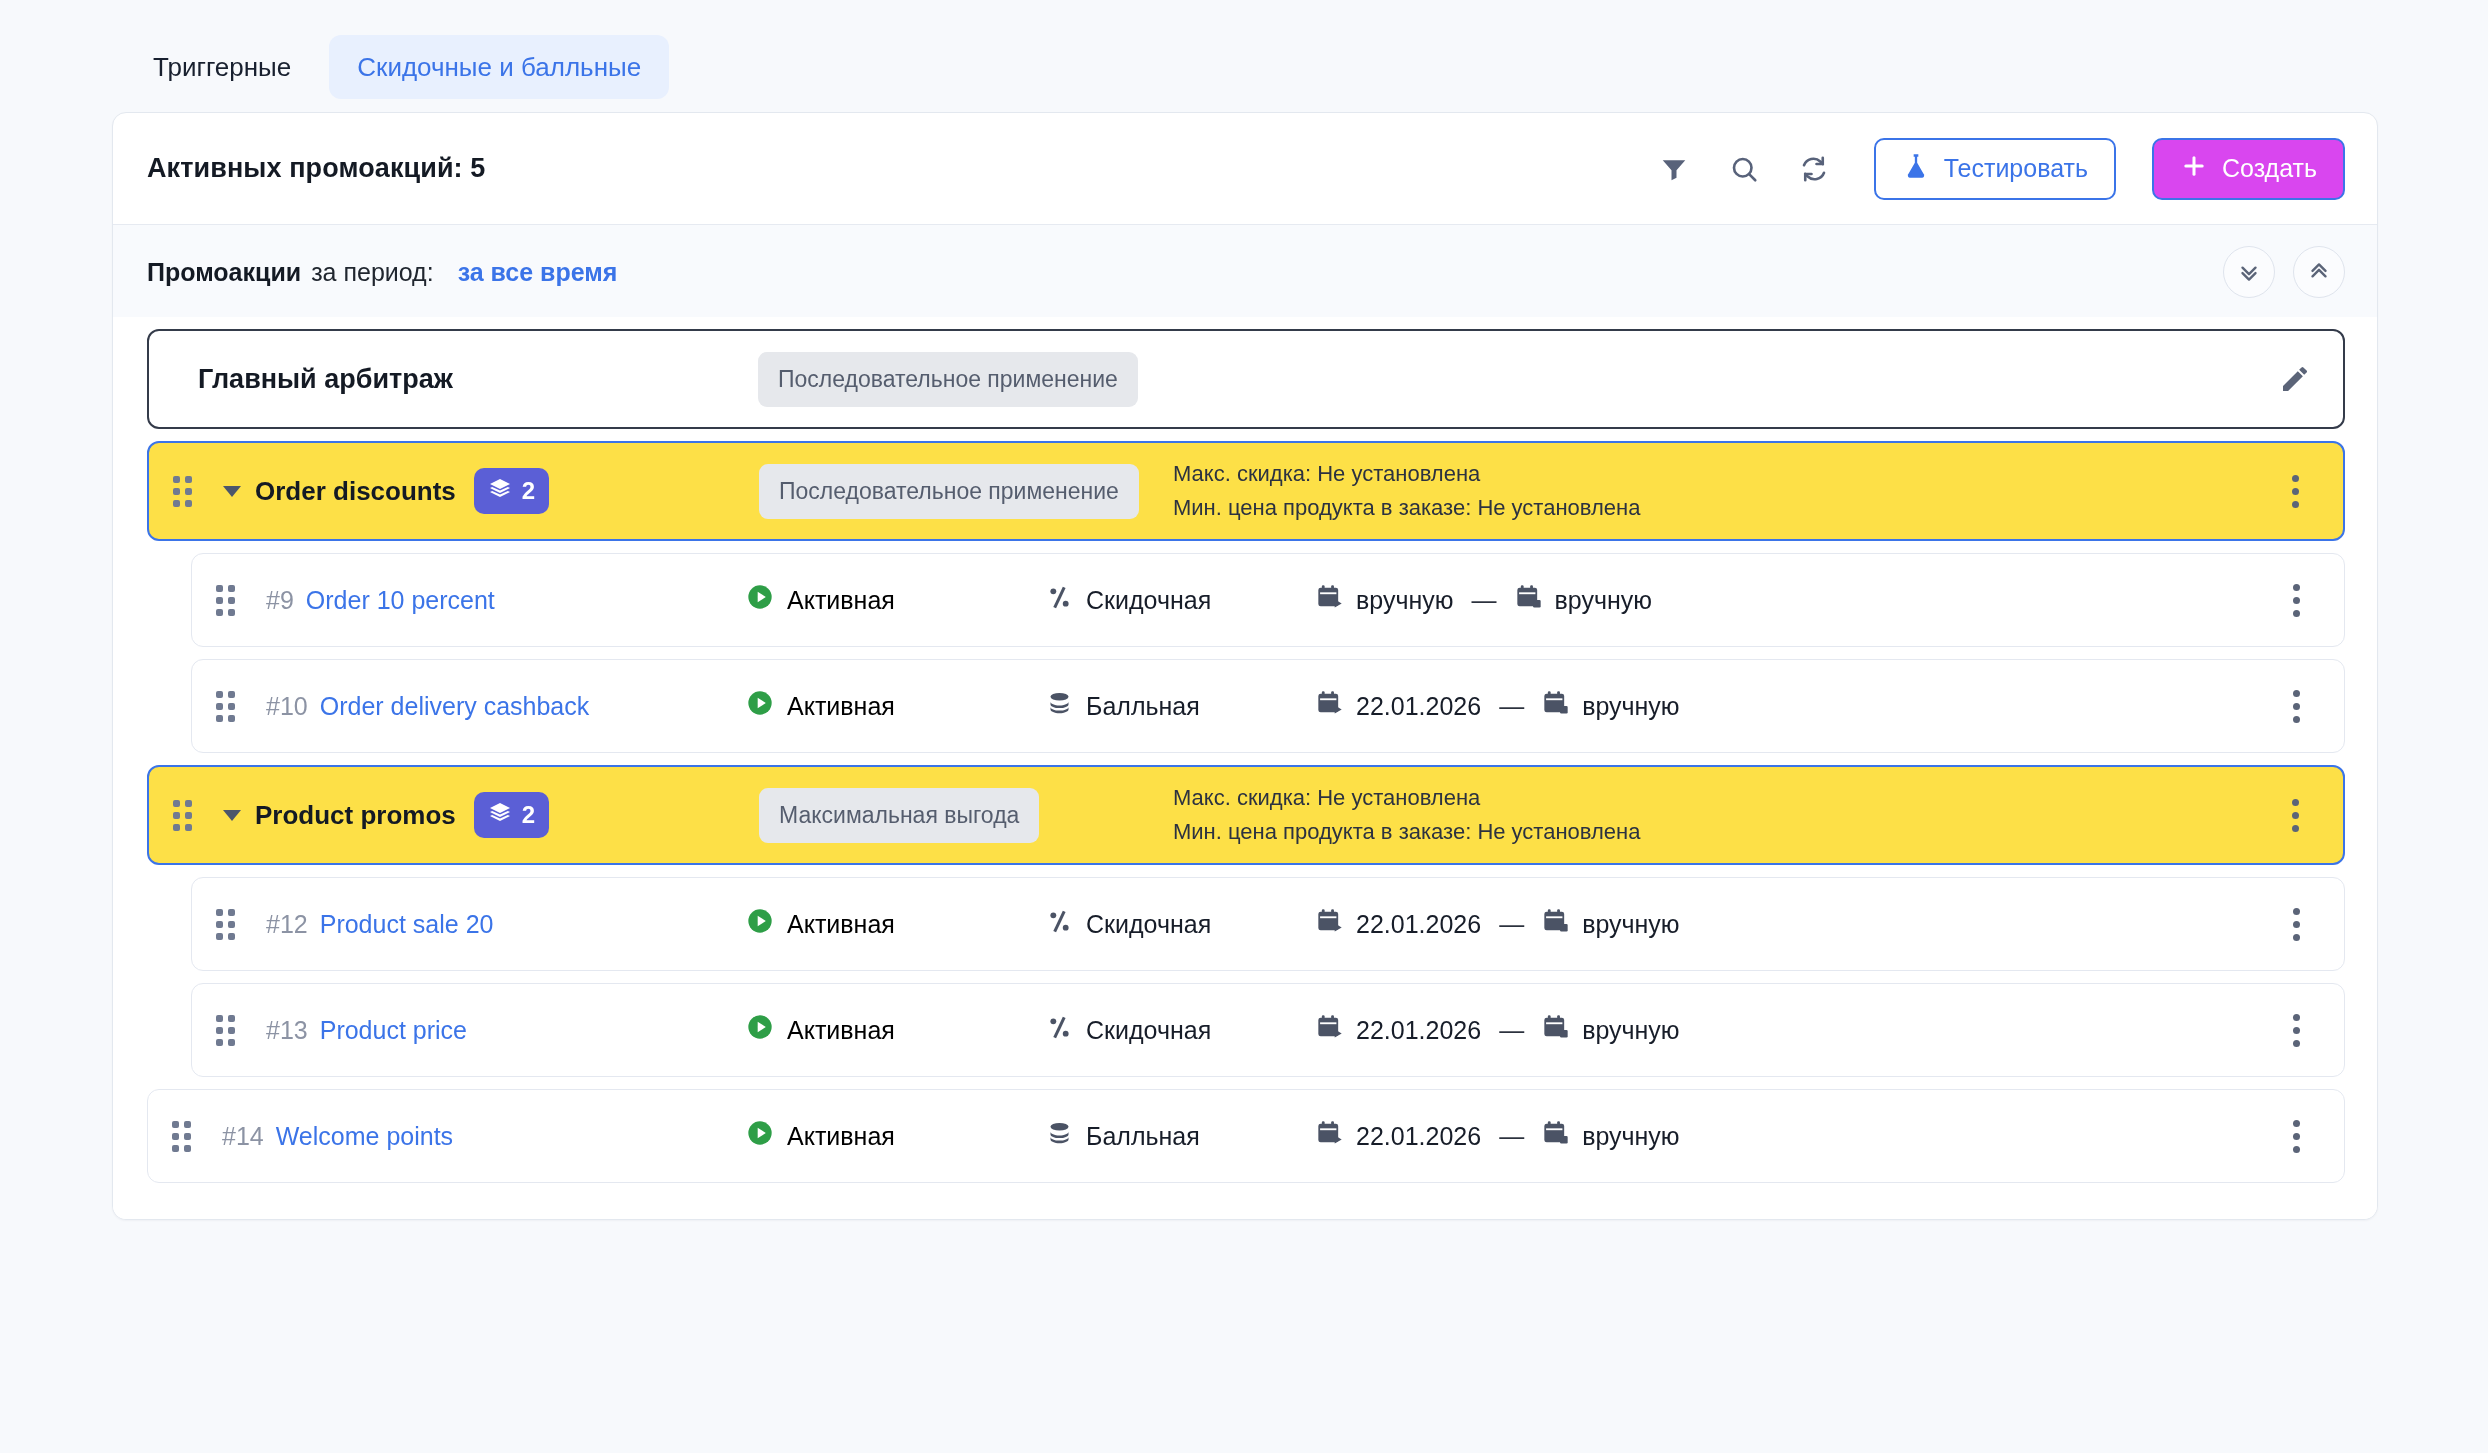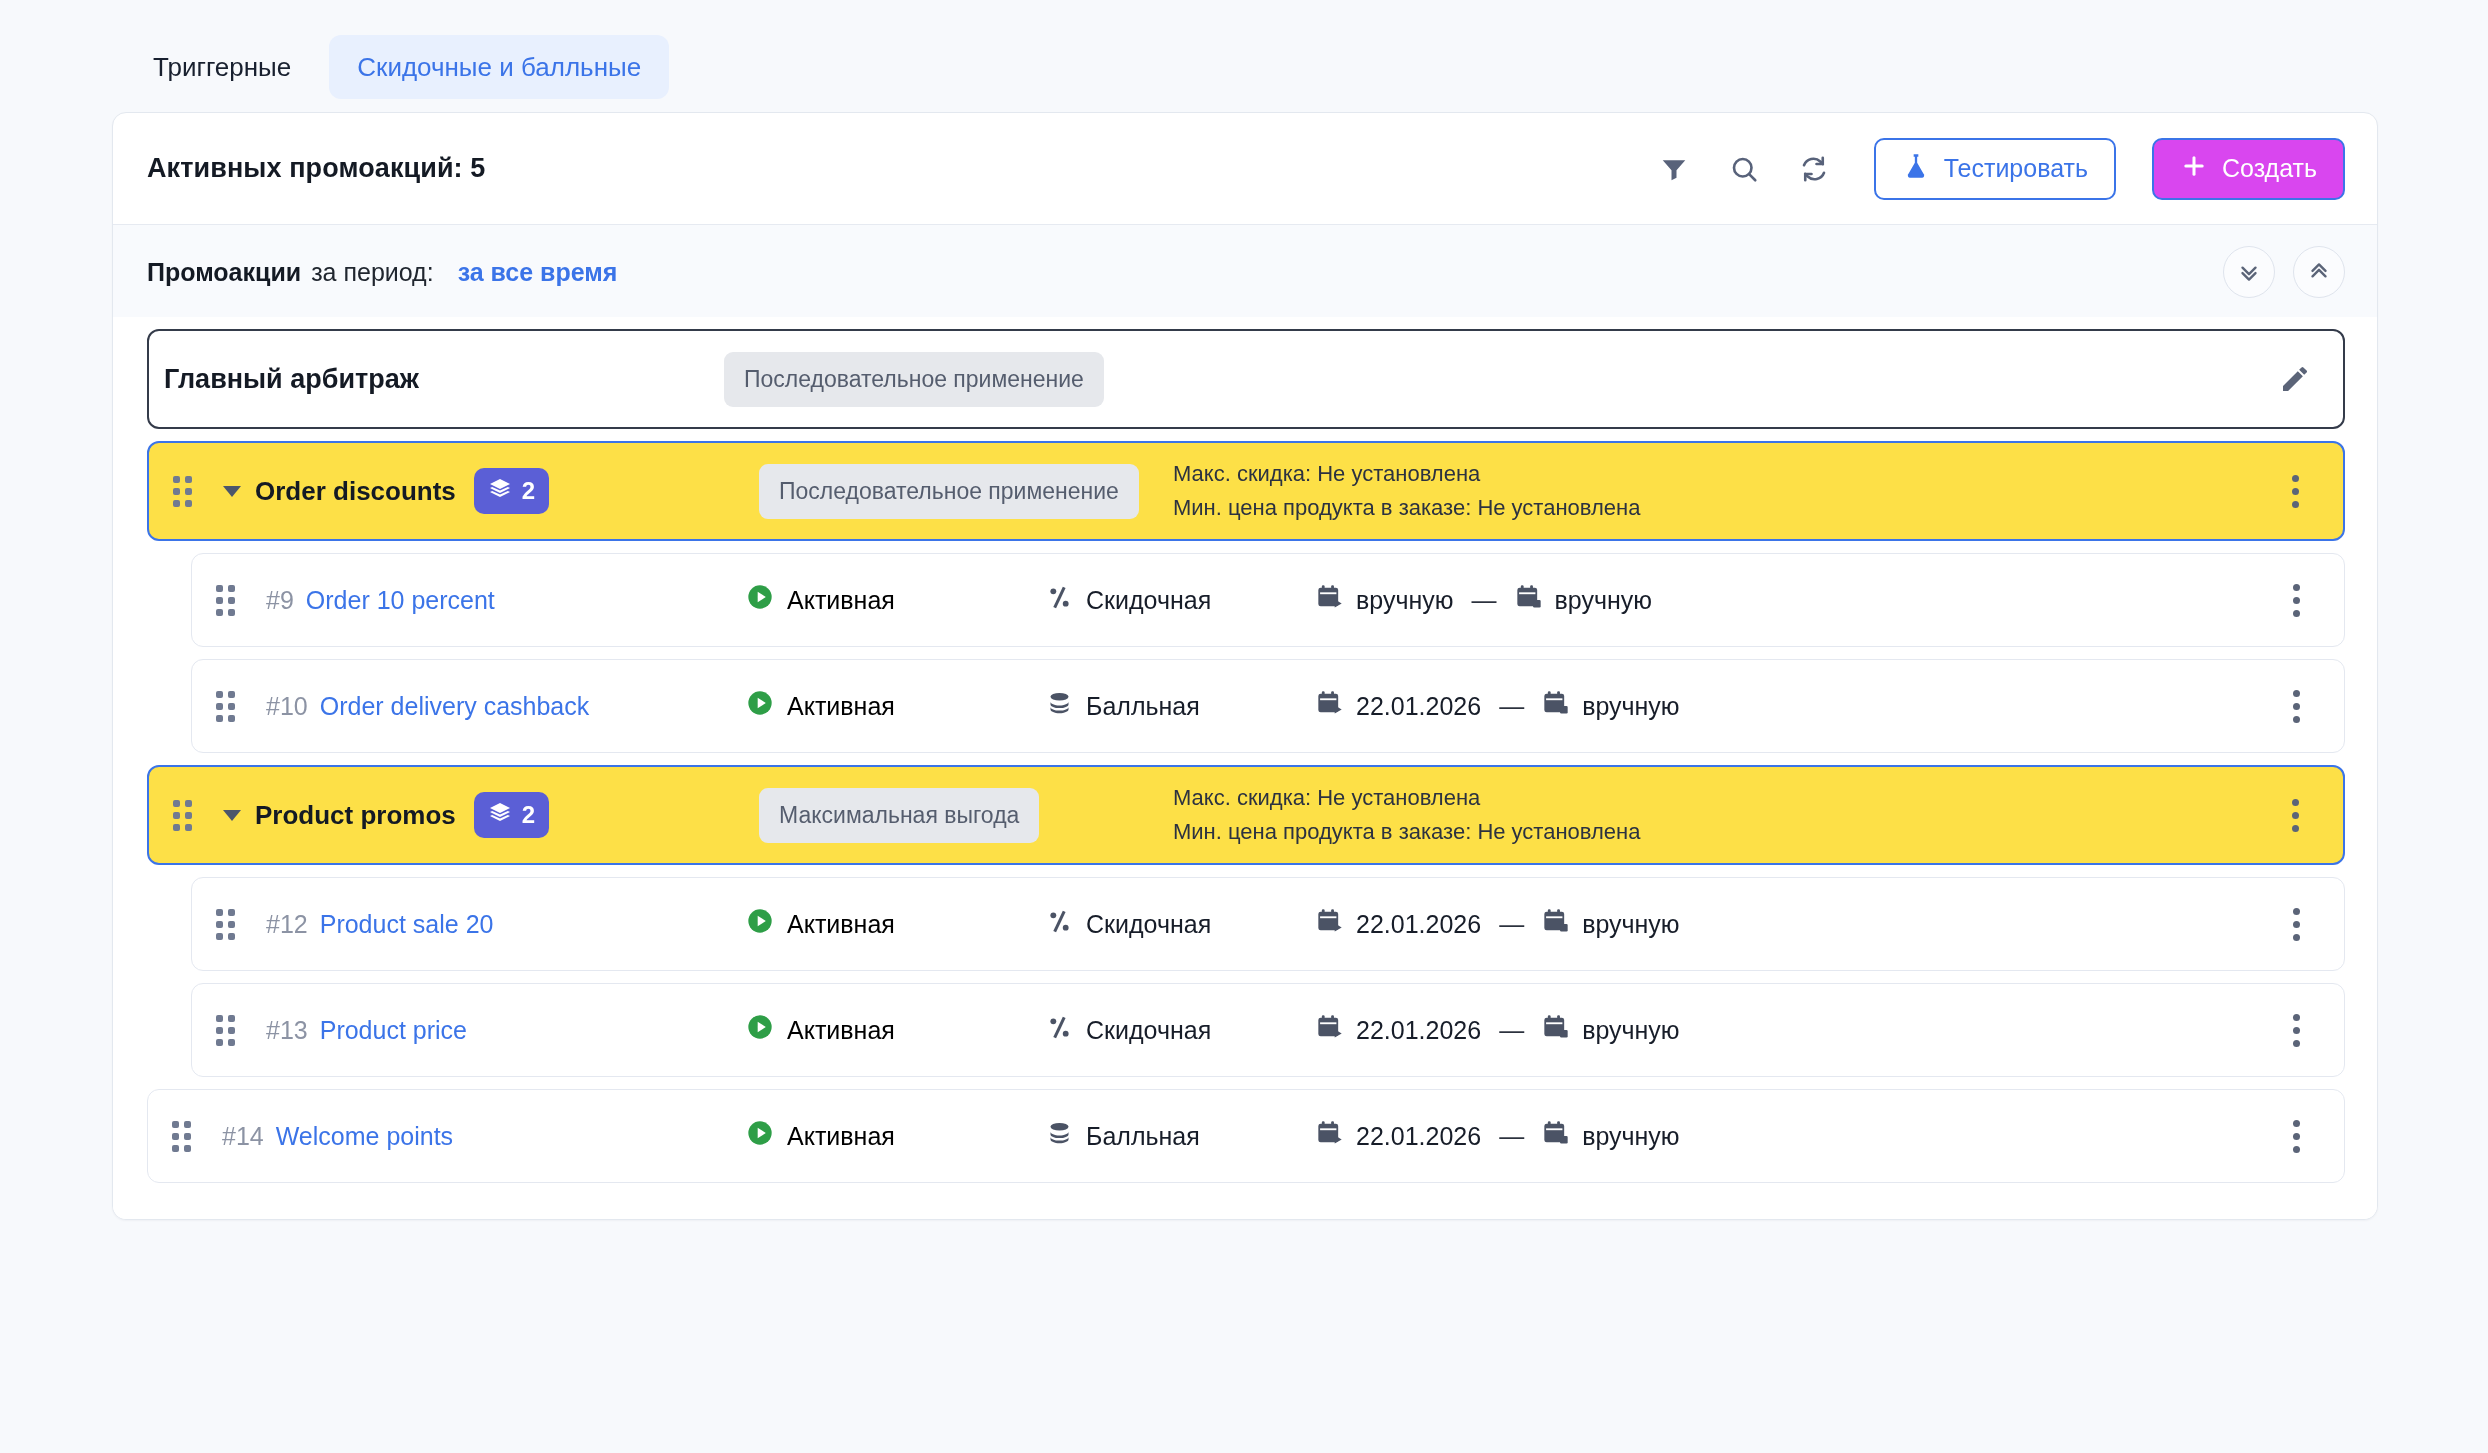--- a/index.html
+++ b/index.html
@@ -137,21 +137,21 @@
     display: flex;
     align-items: center;
     border-radius: 12px;
     min-height: 96px;
     padding: 0 26px 0 24px;
     position: relative;
   }
   .row-arbitrage {
     border: 2px solid #343b4a;
     background: #fff;
-    padding-left: 15px;
+    padding-left: 49px;
     min-height: 100px;
   }
   .row-group {
     border: 2px solid #3b74e8;
     background: #fde047;
     min-height: 100px;
   }
   .row-child {
     border: 1px solid #e4e8f0;
     background: #fff;

